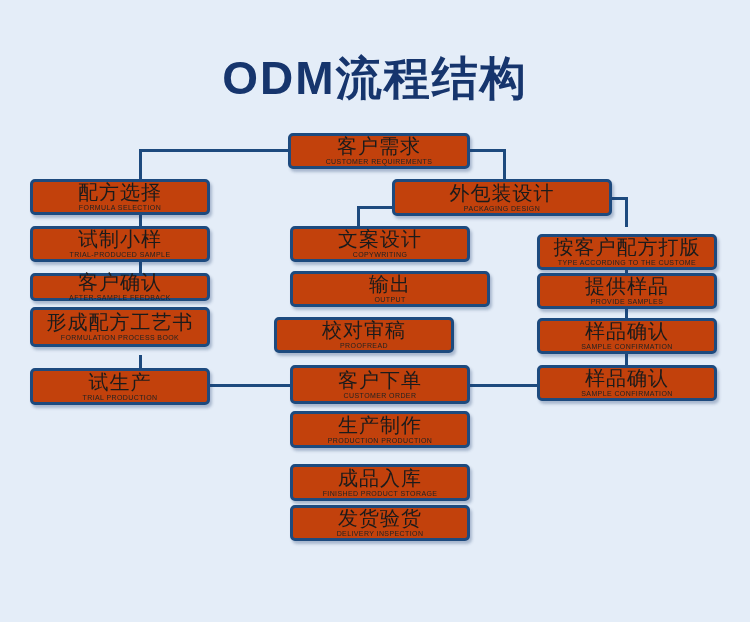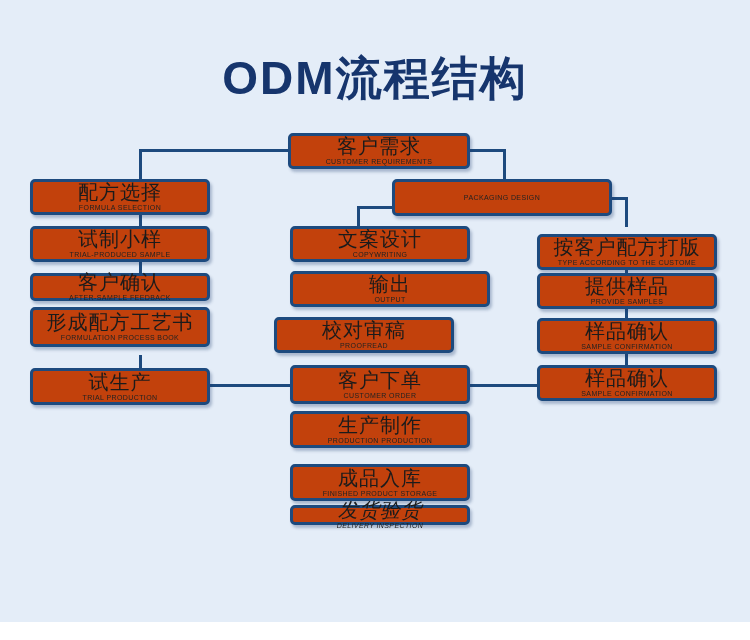--- a/index.html
+++ b/index.html
@@ -94,20 +94,21 @@
   <span class="zh">形成配方工艺书</span>
   <span class="en">FORMULATION PROCESS BOOK</span>
 </div>
 
 <div class="node" style="left:30px;top:368px;width:180px;height:37px;">
   <span class="zh">试生产</span>
   <span class="en">TRIAL PRODUCTION</span>
 </div>
 
 <div class="node" style="left:392px;top:179px;width:220px;height:37px;">
+  <span class="zh">外包装设计</span>
   <span class="en">PACKAGING DESIGN</span>
 </div>
 
 <div class="node" style="left:290px;top:226px;width:180px;height:36px;">
   <span class="zh">文案设计</span>
   <span class="en">COPYWRITING</span>
 </div>
 
 <div class="node" style="left:290px;top:271px;width:200px;height:36px;">
   <span class="zh">输出</span>
@@ -127,21 +128,21 @@
 <div class="node" style="left:290px;top:411px;width:180px;height:37px;">
   <span class="zh">生产制作</span>
   <span class="en">PRODUCTION PRODUCTION</span>
 </div>
 
 <div class="node" style="left:290px;top:458px;width:180px;height:37px;margin-top:6px;">
   <span class="zh">成品入库</span>
   <span class="en">FINISHED PRODUCT STORAGE</span>
 </div>
 
-<div class="node" style="left:290px;top:505px;width:180px;height:20px;font-style:italic;">
+<div class="node" style="left:290px;top:505px;width:180px;height:36px;">
   <span class="zh">发货验货</span>
   <span class="en">DELIVERY INSPECTION</span>
 </div>
 
 <div class="node" style="left:537px;top:226px;width:180px;height:36px;margin-top:8px;">
   <span class="zh">按客户配方打版</span>
   <span class="en">TYPE ACCORDING TO THE CUSTOME</span>
 </div>
 
 <div class="node" style="left:537px;top:273px;width:180px;height:36px;">

